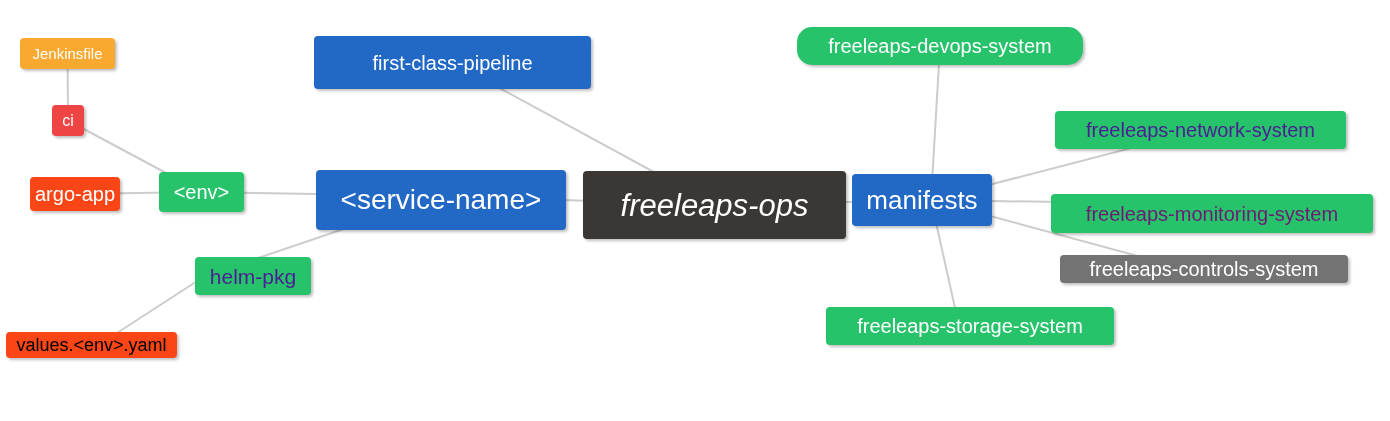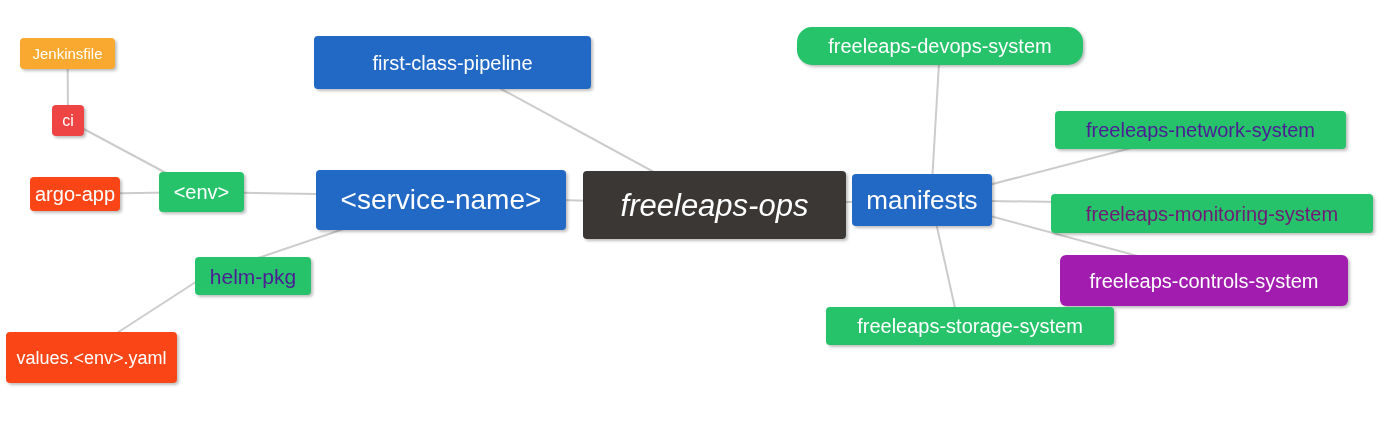--- a/index.html
+++ b/index.html
@@ -69,21 +69,21 @@
       </div>
       <div class="node" style="left: 30px; top: 177px; width: 90px; height: 34px; background: rgb(250, 70, 22); font-size: 20px; color: rgb(255, 255, 255);">
         <span class="node-label">argo-app</span>
       </div>
       <div class="node" style="left: 159px; top: 172px; width: 85px; height: 40px; background: rgb(38, 195, 107); font-size: 20px; color: rgb(255, 255, 255);">
         <span class="node-label">&lt;env&gt;</span>
       </div>
       <div class="node" style="left: 147px; top: 257px; width: 116px; height: 38px; background: rgb(38, 195, 107); font-size: 21px; color: #4c1d95; margin-left: 48px;">
         <span class="node-label">helm-pkg</span>
       </div>
-      <div class="node" style="left: 6px; top: 332px; width: 171px; height: 51px; background: rgb(250, 70, 22); font-size: 18px; color: #ffffff;">
+      <div class="node" style="left: 6px; top: 332px; width: 171px; height: 26px; background: rgb(250, 70, 22); font-size: 18px; color: #000000;">
         <span class="node-label">values.&lt;env&gt;.yaml</span>
       </div>
       <div class="node" style="left: 314px; top: 36px; width: 277px; height: 53px; background: rgb(34, 104, 197); font-size: 20px; color: rgb(255, 255, 255);">
         <span class="node-label">first-class-pipeline</span>
       </div>
       <div class="node" style="left: 316px; top: 170px; width: 250px; height: 60px; background: rgb(34, 104, 197); font-size: 28px; color: rgb(255, 255, 255);">
         <span class="node-label">&lt;service-name&gt;</span>
       </div>
       <div class="node" style="left: 583px; top: 171px; width: 263px; height: 68px; background: rgb(59, 55, 53); font-size: 31px; color: rgb(255, 255, 255); font-style: italic;">
         <span class="node-label">freeleaps-ops</span>
@@ -93,20 +93,20 @@
       </div>
       <div class="node" style="left: 797px; top: 27px; width: 286px; height: 38px; background: rgb(38, 195, 107); font-size: 20px; color: rgb(255, 255, 255); border-radius: 15px;">
         <span class="node-label">freeleaps-devops-system</span>
       </div>
       <div class="node" style="left: 1055px; top: 111px; width: 291px; height: 38px; background: rgb(38, 195, 107); font-size: 20px; color: #4c1d95;">
         <span class="node-label">freeleaps-network-system</span>
       </div>
       <div class="node" style="left: 1051px; top: 194px; width: 322px; height: 39px; background: rgb(38, 195, 107); font-size: 20px; color: #701a75;">
         <span class="node-label">freeleaps-monitoring-system</span>
       </div>
-      <div class="node" style="left: 1060px; top: 255px; width: 288px; height: 51px; background: #a21caf; font-size: 20px; color: rgb(255, 255, 255); border-radius: 6px;">
+      <div class="node" style="left: 1060px; top: 255px; width: 288px; height: 28px; background: #737373; font-size: 20px; color: rgb(255, 255, 255);">
         <span class="node-label">freeleaps-controls-system</span>
       </div>
       <div class="node" style="left: 815px; top: 307px; width: 288px; height: 38px; background: rgb(38, 195, 107); font-size: 20px; color: rgb(255, 255, 255); margin-left: 11px;">
         <span class="node-label">freeleaps-storage-system</span>
       </div>
     </div>
 </div>
 
 </body></html>

